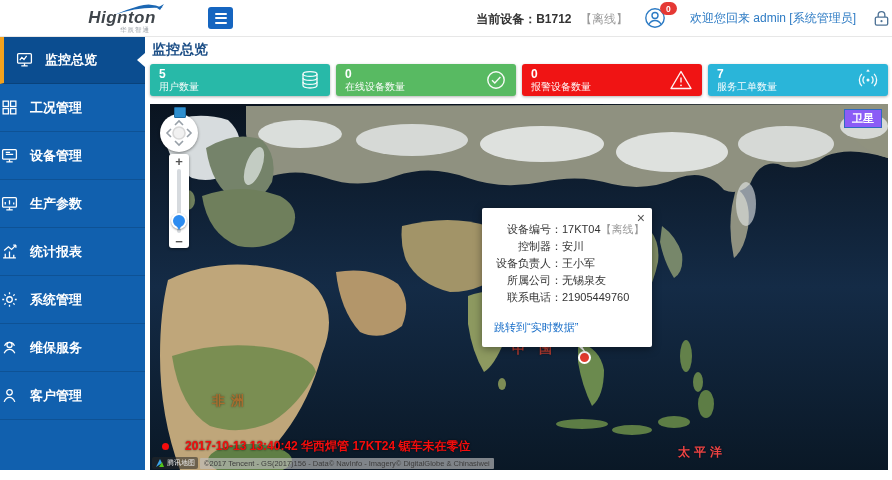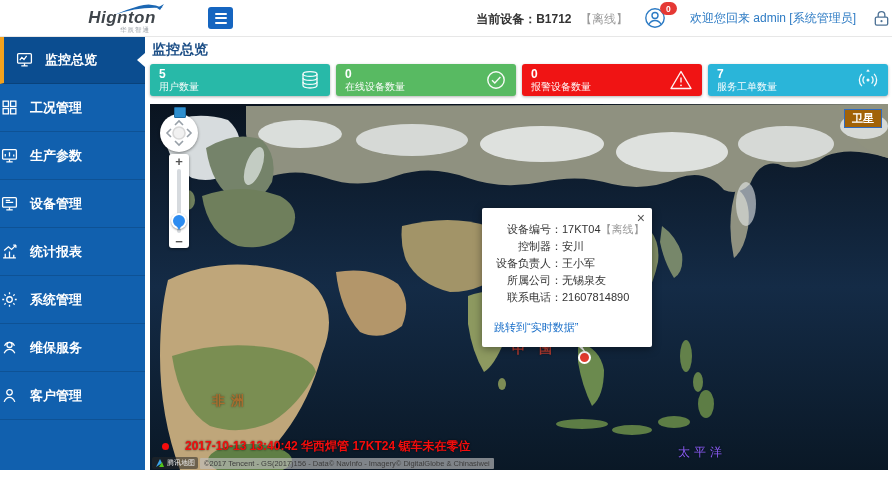--- a/index.html
+++ b/index.html
@@ -38,35 +38,35 @@
   .card-value{font-size:12px;font-weight:bold;}
   .card-label{font-size:10px;opacity:.96;}
   .card-icon{margin-left:auto;display:flex;align-items:center;opacity:.95;}
 
   
   .map{position:absolute;left:150px;top:104px;width:738px;height:366px;background:#0b1a2b;overflow:hidden;z-index:10;}
   .world{position:absolute;left:0;top:0;width:100%;height:100%;}
   .map-label{position:absolute;font-weight:bold;text-shadow:0 0 2px rgba(0,0,0,.5);white-space:nowrap;}
   .lbl-africa{left:62px;top:288px;color:#a86e2f;font-size:13px;letter-spacing:6px;}
   .lbl-china{left:362px;top:236px;color:#b53b30;font-size:13px;letter-spacing:14px;}
-  .lbl-pacific{left:528px;top:340px;color:#8b5cf6;font-size:12px;letter-spacing:4px;font-weight:normal;}
+  .lbl-pacific{left:528px;top:340px;color:#ef4444;font-size:12px;letter-spacing:4px;font-weight:bold;}
 
   
   .pan{position:absolute;left:10px;top:10px;width:38px;height:38px;border-radius:50%;background:#fff;box-shadow:0 1px 3px rgba(0,0,0,.45);}
   .pan .mini{position:absolute;left:14px;top:-7px;width:10px;height:9px;background:#2f8fce;border:1px solid #1f6ea3;border-radius:1px;}
   .zoombar{position:absolute;left:19px;top:50px;width:20px;height:94px;background:#fff;border-radius:3px;box-shadow:0 1px 3px rgba(0,0,0,.45);display:flex;flex-direction:column;align-items:center;}
   .zbtn{width:20px;height:14px;display:flex;align-items:center;justify-content:center;font-size:13px;font-weight:bold;color:#555;cursor:pointer;line-height:1;}
   .ztrack{position:relative;width:4px;flex:1;background:#d6dade;border-radius:2px;margin:1px 0;}
   .zknob{position:absolute;left:50%;transform:translateX(-50%);top:68%;width:12px;height:12px;border-radius:50% 50% 50% 50%;background:#2d8cf0;border:2px solid #fff;box-shadow:0 1px 2px rgba(0,0,0,.4);cursor:pointer;}
   .zknob::after{content:"";position:absolute;left:3px;top:10px;border-left:3px solid transparent;border-right:3px solid transparent;border-top:5px solid #2d8cf0;}
 
   
   .type-btns{position:absolute;right:6px;top:5px;display:flex;font-size:11px;z-index:12;}
   .tbtn{padding:1px 7px;border:1px solid #8e8e8e;cursor:pointer;line-height:15px;}
-  .tbtn.sat{background:#a16207;border-color:#2f6ac0;color:#fff;font-weight:bold;}
+  .tbtn.sat{background:#8b5cf6;border-color:#2f6ac0;color:#fff;font-weight:bold;}
 
   
   .popup{position:absolute;left:332px;top:104px;width:154px;background:#fff;border-radius:2px;box-shadow:0 2px 8px rgba(0,0,0,.4);padding:13px 8px 10px;font-size:11px;color:#333;z-index:14;}
   .prow{display:flex;line-height:17px;}
   .prow .plabel{width:72px;text-align:right;flex:none;}
   .prow .pvalue{flex:1;}
   .prow .pstatus{margin-left:auto;color:#9a9a9a;padding-right:2px;flex:none;}
   .plink{display:inline-block;margin:14px 0 2px 4px;color:#1a6fc9;cursor:pointer;}
   .pclose{position:absolute;right:7px;top:3px;font-size:14px;color:#555;cursor:pointer;line-height:1;}
   .popup-tail{position:absolute;left:402px;top:224px;width:34px;height:25px;background:#fff;clip-path:polygon(14% 0,58% 0,100% 100%);z-index:13;}
@@ -150,35 +150,35 @@
             <rect x="2" y="9" width="5" height="5"></rect>
             <rect x="9" y="9" width="5" height="5"></rect>
           </svg>
         </span>
       <span>工况管理</span>
     </div>
     <div class="side-item">
       <span class="sicon">
           <svg width="17" height="17" viewBox="0 0 16 16" fill="none" stroke="#fff" stroke-width="1.2">
             <rect x="1.5" y="2.5" width="13" height="9" rx="1"></rect>
+            <path d="M4.5,7 h7 M4.5,5 h4"></path>
+            <path d="M5,14 h6 M8,11.5 V14"></path>
+          </svg>
+        </span>
+      <span>设备管理</span>
+    </div>
+    <div class="side-item">
+      <span class="sicon">
+          <svg width="17" height="17" viewBox="0 0 16 16" fill="none" stroke="#fff" stroke-width="1.2">
+            <rect x="1.5" y="2.5" width="13" height="9" rx="1"></rect>
             <path d="M4,9 V6.5 M8,9 V5 M12,9 V7"></path>
             <path d="M5,14 h6 M8,11.5 V14"></path>
           </svg>
         </span>
       <span>生产参数</span>
-    </div>
-    <div class="side-item">
-      <span class="sicon">
-          <svg width="17" height="17" viewBox="0 0 16 16" fill="none" stroke="#fff" stroke-width="1.2">
-            <rect x="1.5" y="2.5" width="13" height="9" rx="1"></rect>
-            <path d="M4.5,7 h7 M4.5,5 h4"></path>
-            <path d="M5,14 h6 M8,11.5 V14"></path>
-          </svg>
-        </span>
-      <span>设备管理</span>
     </div>
     <div class="side-item">
       <span class="sicon">
           <svg width="17" height="17" viewBox="0 0 16 16" fill="none" stroke="#fff" stroke-width="1.2">
             <path d="M2,14 h12"></path>
             <path d="M4,14 V10 M8,14 V8 M12,14 V11"></path>
             <path d="M3,7 l4,-3.5 3,2.5 4,-4"></path>
             <path d="M14,2 v2.5 M14,2 h-2.5"></path>
           </svg>
         </span>
@@ -382,21 +382,21 @@
       <div class="prow">
         <span class="plabel">设备负责人：</span>
         <span class="pvalue">王小军</span>
       </div>
       <div class="prow">
         <span class="plabel">所属公司：</span>
         <span class="pvalue">无锡泉友</span>
       </div>
       <div class="prow">
         <span class="plabel">联系电话：</span>
-        <span class="pvalue">21607814890</span>
+        <span class="pvalue">21905449760</span>
       </div>
       <span class="plink">跳转到“实时数据”</span>
     </div>
 
     <div class="ticker">
       <span class="tdot"></span>
       <span>2017-10-13 13:40:42 华西焊管 17KT24 锯车未在零位</span>
     </div>
 
     <div class="attrib">

